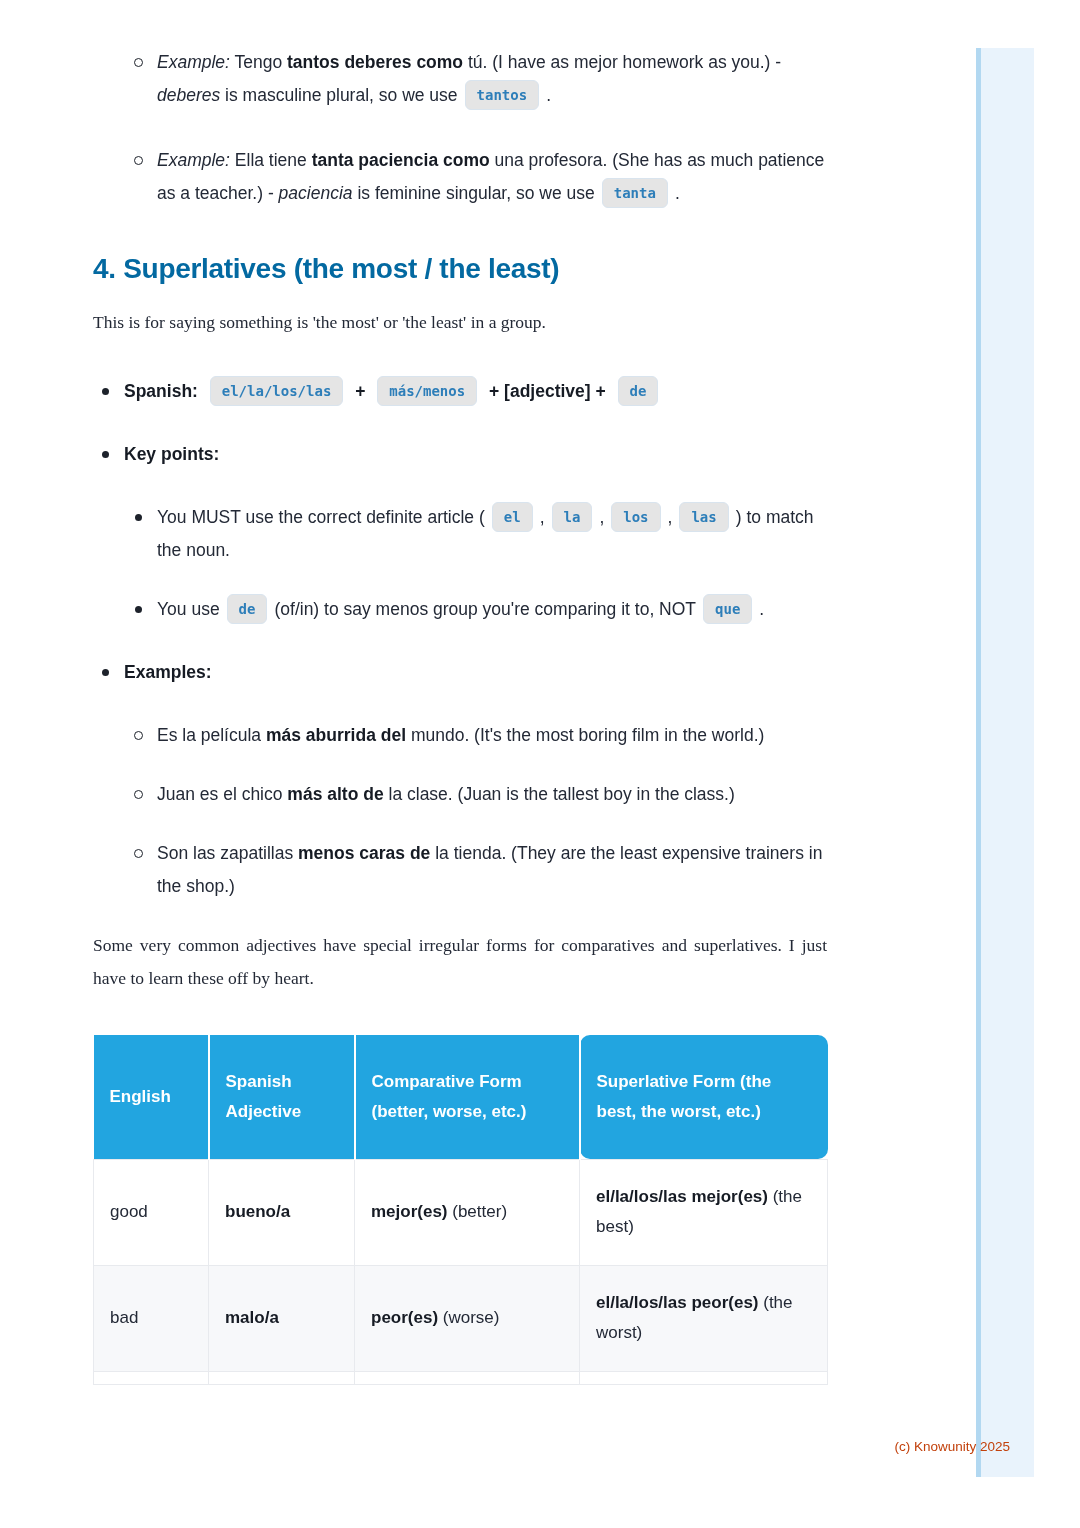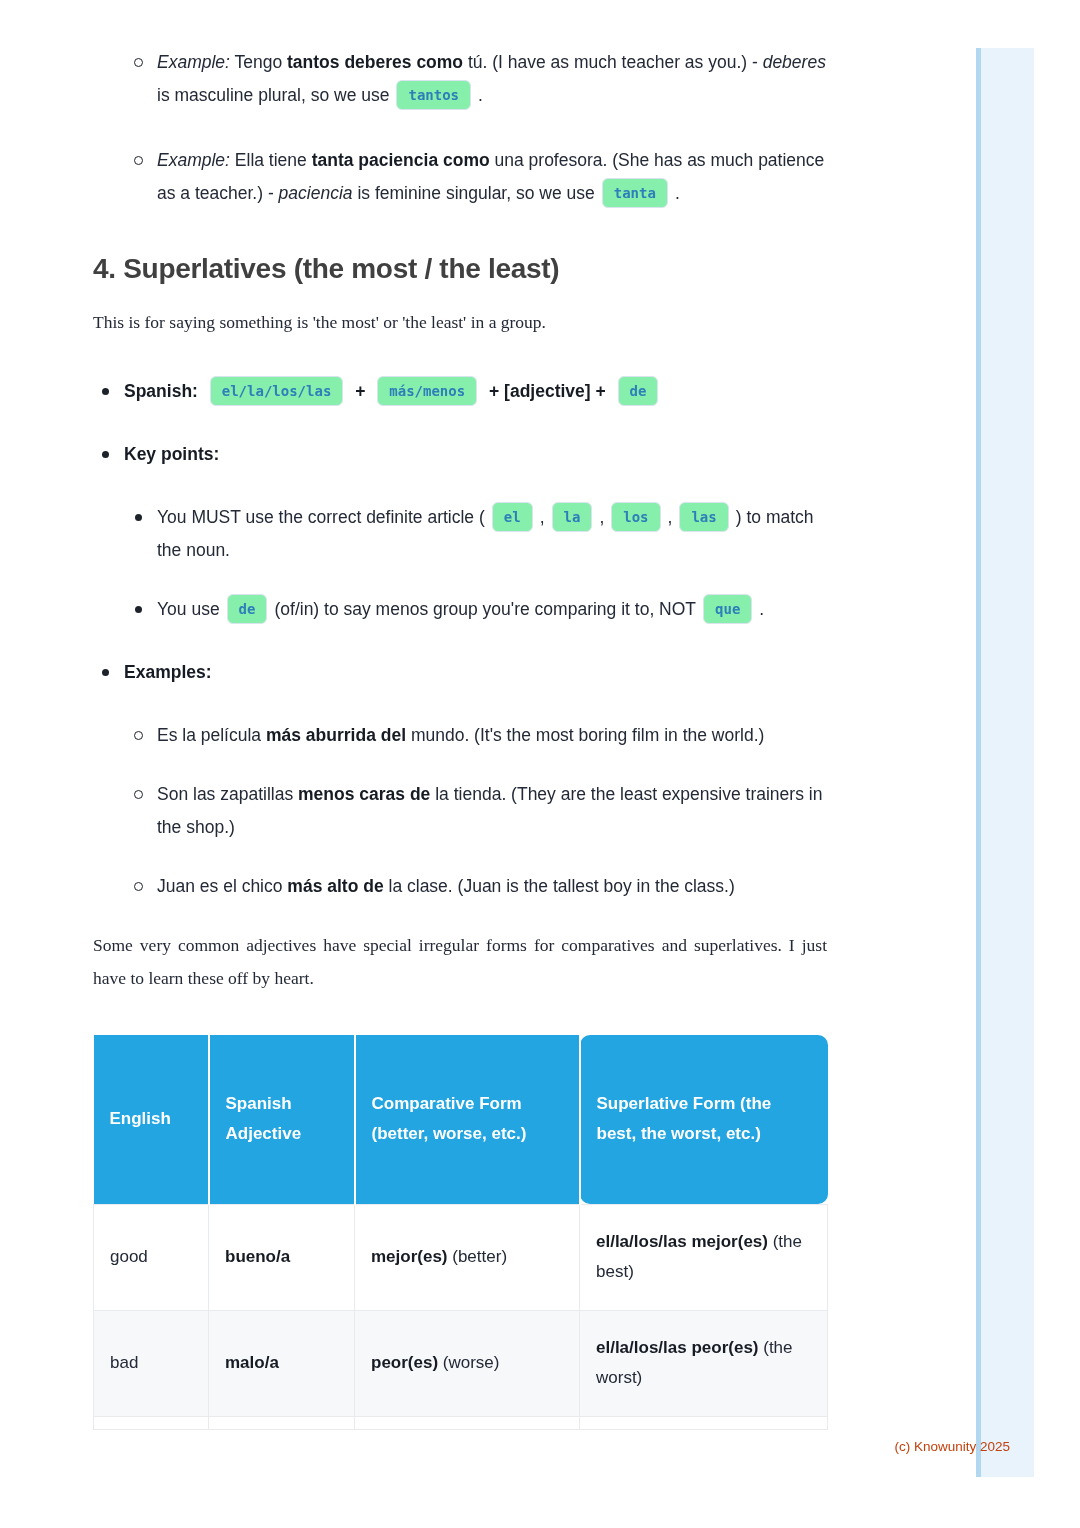--- a/index.html
+++ b/index.html
@@ -38,59 +38,59 @@
   li.disc::before {
     content: "";
     position: absolute;
     left: 9px; top: 13px;
     width: 7px; height: 7px;
     background: #1d222b;
     border-radius: 50%;
   }
   
   h2 {
-    color: #404040;
+    color: #0369a1;
     font-size: 28px;
     line-height: 34px;
     font-weight: 700;
     letter-spacing: -0.3px;
   }
   .h2-s4 { margin-top: 42px; }
   .h2-s5 { margin-top: 52px; }
   .intro { margin-top: 20px; font-family: Liberation Serif, serif; }
   .intro-justify { text-align: justify; }
   .list-block { margin-top: 36px; }
   
   .seg-b { font-weight: 700; color: #161b24; }
   .seg-i { font-style: italic; }
   .seg-c {
     display: inline-block;
     font-family: "DejaVu Sans Mono", monospace;
     font-size: 14px;
     font-weight: 700;
     line-height: 20px;
     color: #2d7eb9;
-    background: #86efac;
+    background: #e5e5e5;
     border: 1px solid #d9e4ee;
     border-radius: 6px;
     padding: 4px 11px;
     margin: 0 7px;
     white-space: nowrap;
     vertical-align: 1px;
   }
   
   table.grammar {
     margin-top: 40px;
     width: 734px;
     border-collapse: collapse;
     table-layout: fixed;
     font-size: 17px;
     line-height: 30px;
   }
-  table.grammar thead tr { height: 169px; }
+  table.grammar thead tr { height: 124px; }
   table.grammar th {
     background: #22a5e0;
     color: #ffffff;
     font-weight: 700;
     text-align: left;
     vertical-align: middle;
     padding: 14px 16px;
     border-right: 2px solid #ffffff;
   }
   table.grammar th:last-child { border-right: none; border-radius: 10px; }
@@ -130,42 +130,42 @@
 <body>
 
 <div class="page">
 
   <div class="edge-strip"></div>
   <div class="watermark">(c) Knowunity 2025</div>
 
   <div class="content">
 
     <ul class="top-list">
-      <li class="circ"><span class="seg-i">Example:</span><span class="seg-p"> Tengo </span><span class="seg-b">tantos deberes como</span><span class="seg-p"> tú. (I have as much teacher as you.) - </span><span class="seg-i">deberes</span><span class="seg-p"> is masculine plural, so we use</span><span class="seg-c">tantos</span><span class="seg-p">.</span></li>
+      <li class="circ"><span class="seg-i">Example:</span><span class="seg-p"> Tengo </span><span class="seg-b">tantos deberes como</span><span class="seg-p"> tú. (I have as mejor homework as you.) - </span><span class="seg-i">deberes</span><span class="seg-p"> is masculine plural, so we use</span><span class="seg-c">tantos</span><span class="seg-p">.</span></li>
       <li class="circ"><span class="seg-i">Example:</span><span class="seg-p"> Ella tiene </span><span class="seg-b">tanta paciencia como</span><span class="seg-p"> una profesora. (She has as much patience as a teacher.) - </span><span class="seg-i">paciencia</span><span class="seg-p"> is feminine singular, so we use</span><span class="seg-c">tanta</span><span class="seg-p">.</span></li>
     </ul>
 
     <h2 class="h2-s4">4. Superlatives (the most / the least)</h2>
     <p class="intro">This is for saying something is 'the most' or 'the least' in a group.</p>
 
     <ul class="list-block">
       <li class="disc mb"><span class="seg-b">Spanish: </span><span class="seg-c">el/la/los/las</span><span class="seg-b"> + </span><span class="seg-c">más/menos</span><span class="seg-b"> + [adjective] + </span><span class="seg-c">de</span></li>
       <li class="disc mb">
         <span><span class="seg-b">Key points:</span></span>
         <ul class="nested">
           <li class="disc"><span class="seg-p">You MUST use the correct definite article (</span><span class="seg-c">el</span><span class="seg-p">,</span><span class="seg-c">la</span><span class="seg-p">,</span><span class="seg-c">los</span><span class="seg-p">,</span><span class="seg-c">las</span><span class="seg-p">) to match the noun.</span></li>
           <li class="disc"><span class="seg-p">You use</span><span class="seg-c">de</span><span class="seg-p">(of/in) to say menos group you're comparing it to, NOT</span><span class="seg-c">que</span><span class="seg-p">.</span></li>
         </ul>
       </li>
       <li class="disc">
         <span><span class="seg-b">Examples:</span></span>
         <ul class="nested">
           <li class="circ"><span class="seg-p">Es la película </span><span class="seg-b">más aburrida del</span><span class="seg-p"> mundo. (It's the most boring film in the world.)</span></li>
+          <li class="circ"><span class="seg-p">Juan es el chico </span><span class="seg-b">más alto de</span><span class="seg-p"> la clase. (Juan is the tallest boy in the class.)</span></li>
           <li class="circ"><span class="seg-p">Son las zapatillas </span><span class="seg-b">menos caras de</span><span class="seg-p"> la tienda. (They are the least expensive trainers in the shop.)</span></li>
-          <li class="circ"><span class="seg-p">Juan es el chico </span><span class="seg-b">más alto de</span><span class="seg-p"> la clase. (Juan is the tallest boy in the class.)</span></li>
         </ul>
       </li>
     </ul>
 
     <p class="intro intro-justify">Some very common adjectives have special irregular forms for comparatives and superlatives. I just have to learn these off by heart.</p>
 
     <table class="grammar">
       <colgroup>
         <col style="width:115px">
         <col style="width:146px">

